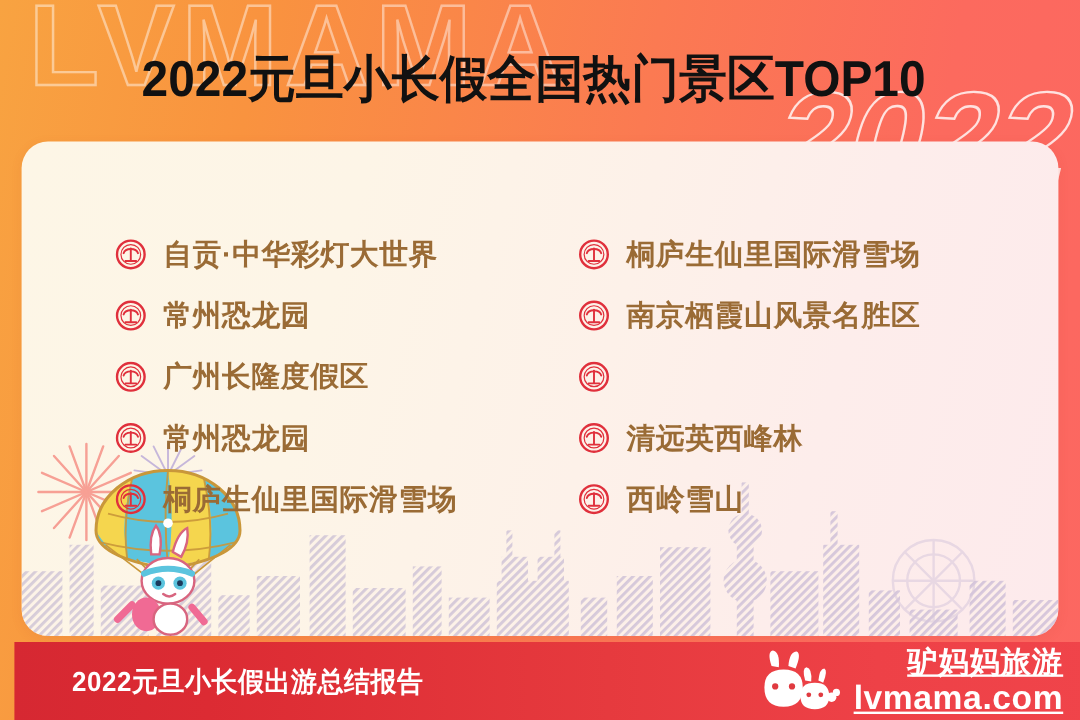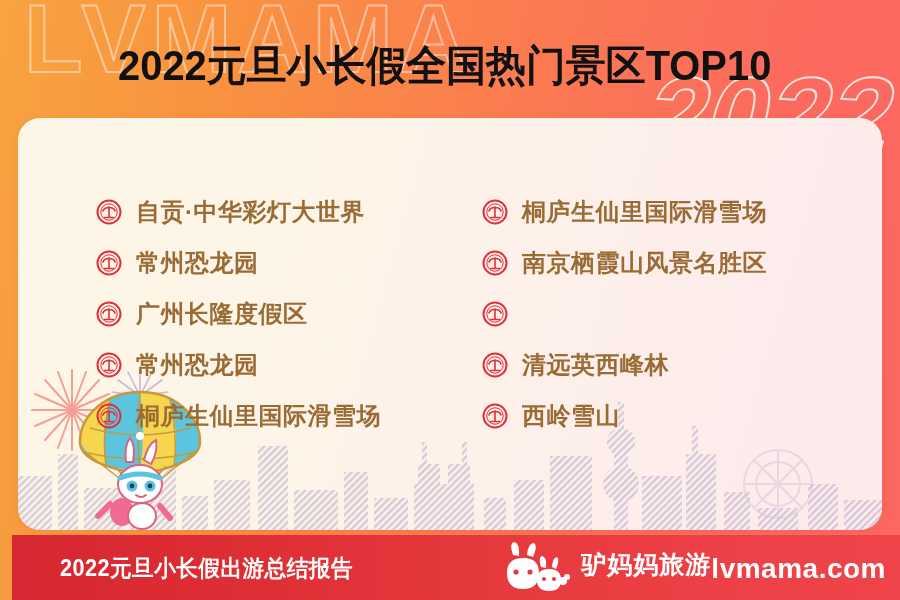--- a/index.html
+++ b/index.html
@@ -166,22 +166,24 @@
     right: 26px;
     top: 50%;
     transform: translateY(-50%);
     display: flex;
     align-items: center;
     gap: 8px;
   }
   .brand-mark { width: 76px; height: 54px; flex: 0 0 auto; }
   .brand-words {
     display: flex;
+    flex-direction: column;
     line-height: 1;
     color: #ffffff;
+    text-decoration: underline;
   }
   .brand-cn {
     font-size: 25px;
     font-weight: 700;
     letter-spacing: 1px;
     white-space: nowrap;
   }
   .brand-en {
     font-size: 28px;
     font-weight: 700;

